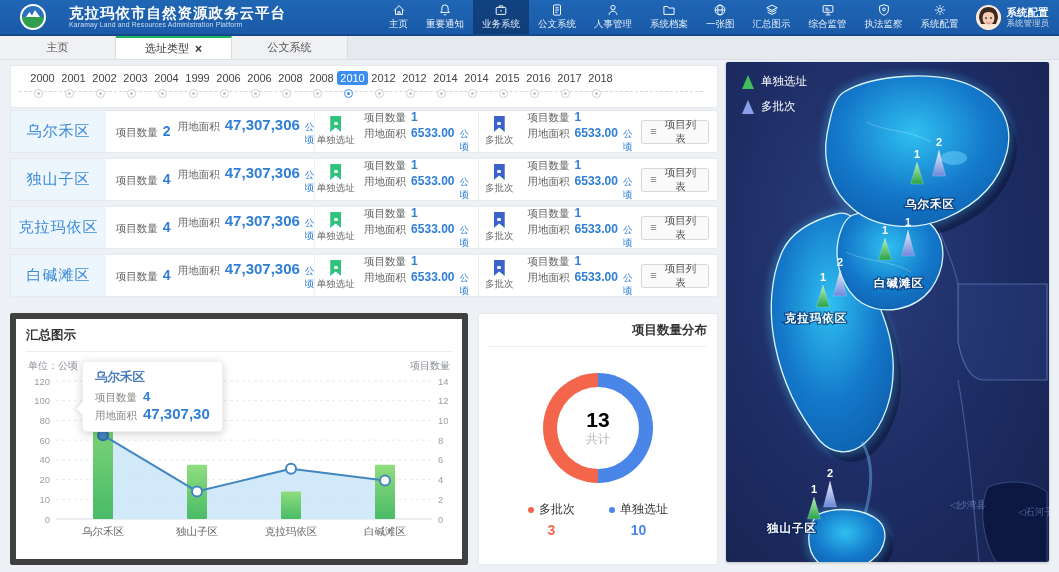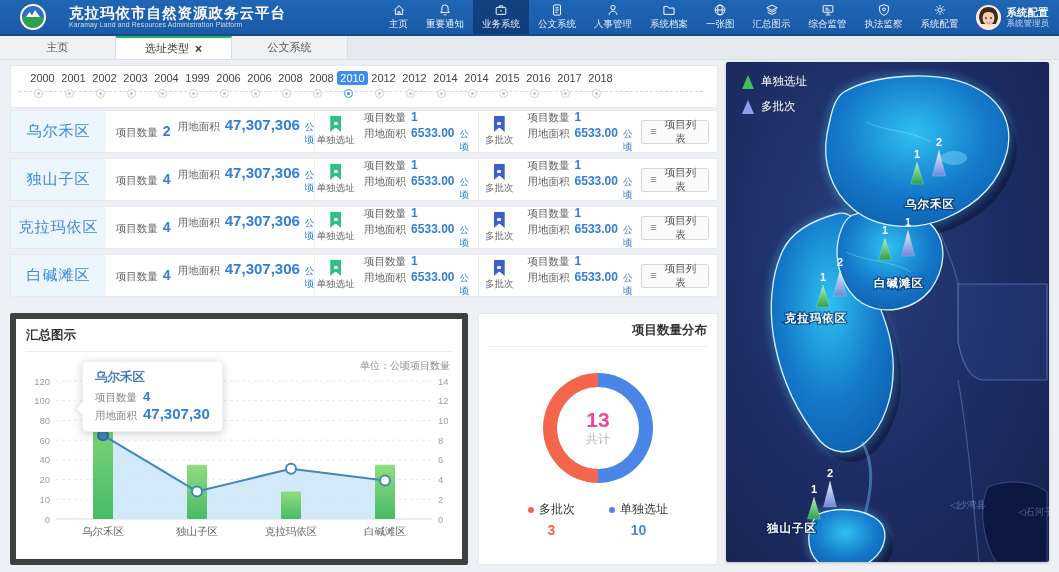--- a/index.html
+++ b/index.html
@@ -75,40 +75,40 @@
   .list-btn { margin-left:auto; margin-right:8px; height:24px; padding:0 8px; background:#fafafa;
     border:1px solid #d5d7da; border-radius:3px; font-size:10.5px; color:#555; cursor:pointer;
     display:flex; align-items:center; gap:4px; font-family:inherit;}
   .menu-icon { font-style:normal; font-size:11px; color:#777; line-height:1;}
 
   
   .chart-card { position:absolute; left:10px; top:253px; width:458px; height:252px;
     background:#fff; border:6px solid #404040; border-radius:2px; padding:8px 10px;}
   .card-title { font-size:12.5px; color:#333; font-weight:bold; padding-bottom:7px;
     border-bottom:1px solid #ebedef;}
-  .axis-row { display:flex; justify-content:flex-end; font-size:10px; color:#8a8f96; padding:7px 2px 0 2px;}
+  .axis-row { display:flex; justify-content:space-between; font-size:10px; color:#8a8f96; padding:7px 2px 0 2px;}
   #summary-svg { display:block; width:438px; height:178px;}
   .tooltip { position:absolute; left:66px; top:42px; background:#fff; border-radius:4px;
     box-shadow:0 2px 10px rgba(0,0,0,.18); border:1px solid #f0f0f0; padding:7px 12px 8px 12px; z-index:5;}
   .tooltip::before { content:""; position:absolute; left:-5px; top:42px; width:9px; height:9px;
     background:#fff; transform:rotate(45deg); box-shadow:-2px 2px 4px rgba(0,0,0,.08);}
   .tt-title { color:#4a7dbf; font-size:12.5px; font-weight:bold; margin-bottom:3px;}
   .tt-row { display:flex; align-items:baseline; gap:6px;}
   .tt-lbl { font-size:10.5px; color:#888;}
   .tt-val { color:#2f7ed8; font-weight:bold; font-size:13px;}
   .tt-val.big { font-size:15px;}
 
   
   .donut-card { position:absolute; left:478px; top:253px; width:240px; height:252px;
     background:#fff; border:1px solid #e7e9ec; border-radius:2px; padding:8px 10px;text-align:right;}
   .donut-wrap { position:relative; width:110px; height:110px; margin:26px auto 0 auto;}
   .donut-ring { width:110px; height:110px; border-radius:50%;}
   .donut-hole { position:absolute; inset:14px; border-radius:50%; background:#fff;
     display:flex; flex-direction:column; align-items:center; justify-content:center;}
-  .d-total { font-size:21px; font-weight:bold; color:#ec4899; line-height:22px;}
+  .d-total { font-size:21px; font-weight:bold; color:#000000; line-height:22px;}
   .d-total-lbl { font-size:12px; color:#b3b6ba;}
   #donut-legend { display:flex; justify-content:center; gap:34px; margin-top:18px;}
   .leg-item { display:flex; flex-direction:column; align-items:center; gap:4px; cursor:pointer;}
   .leg-top { display:flex; align-items:center; gap:5px; font-size:12px; color:#333;}
   .leg-dot { width:6px; height:6px; border-radius:50%;}
   .leg-val { font-size:14px; font-weight:bold;}
 
   
   .map-panel { position:absolute; left:726px; top:2px; width:323px; height:500px; border-radius:2px;
     background:radial-gradient(ellipse at 42% 38%, #2b3f7c 0%, #1d2c63 55%, #16224f 100%);

